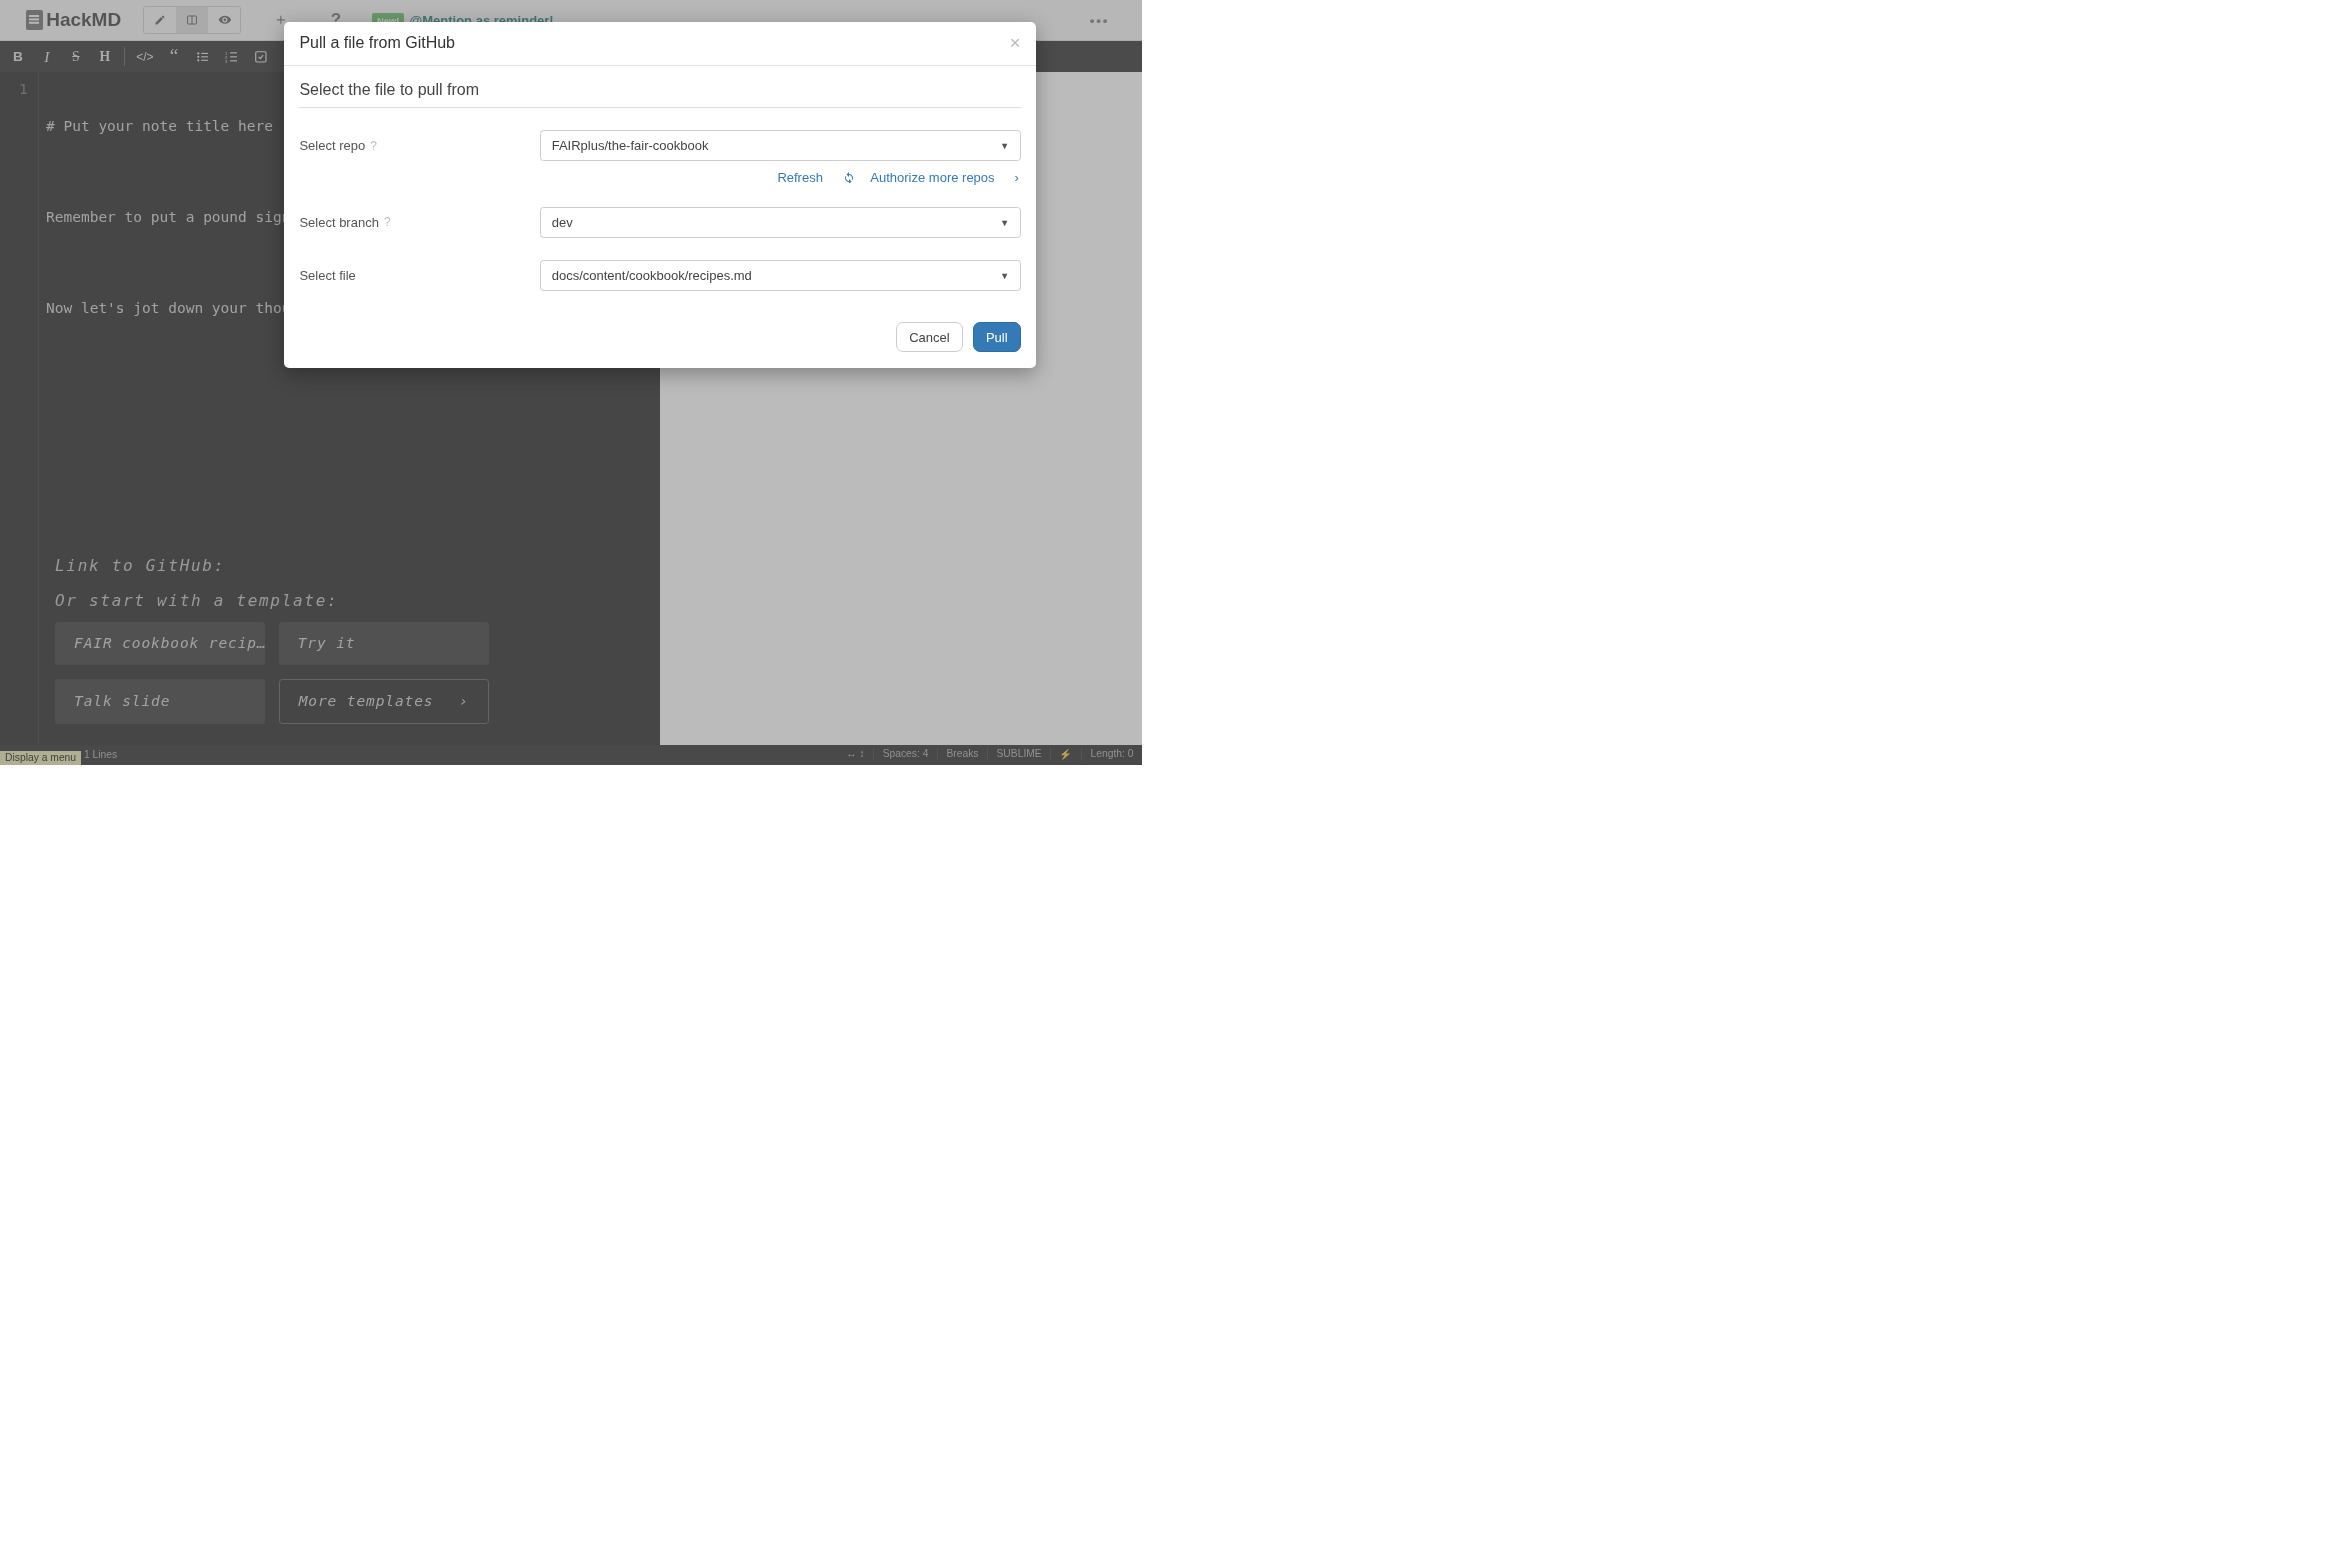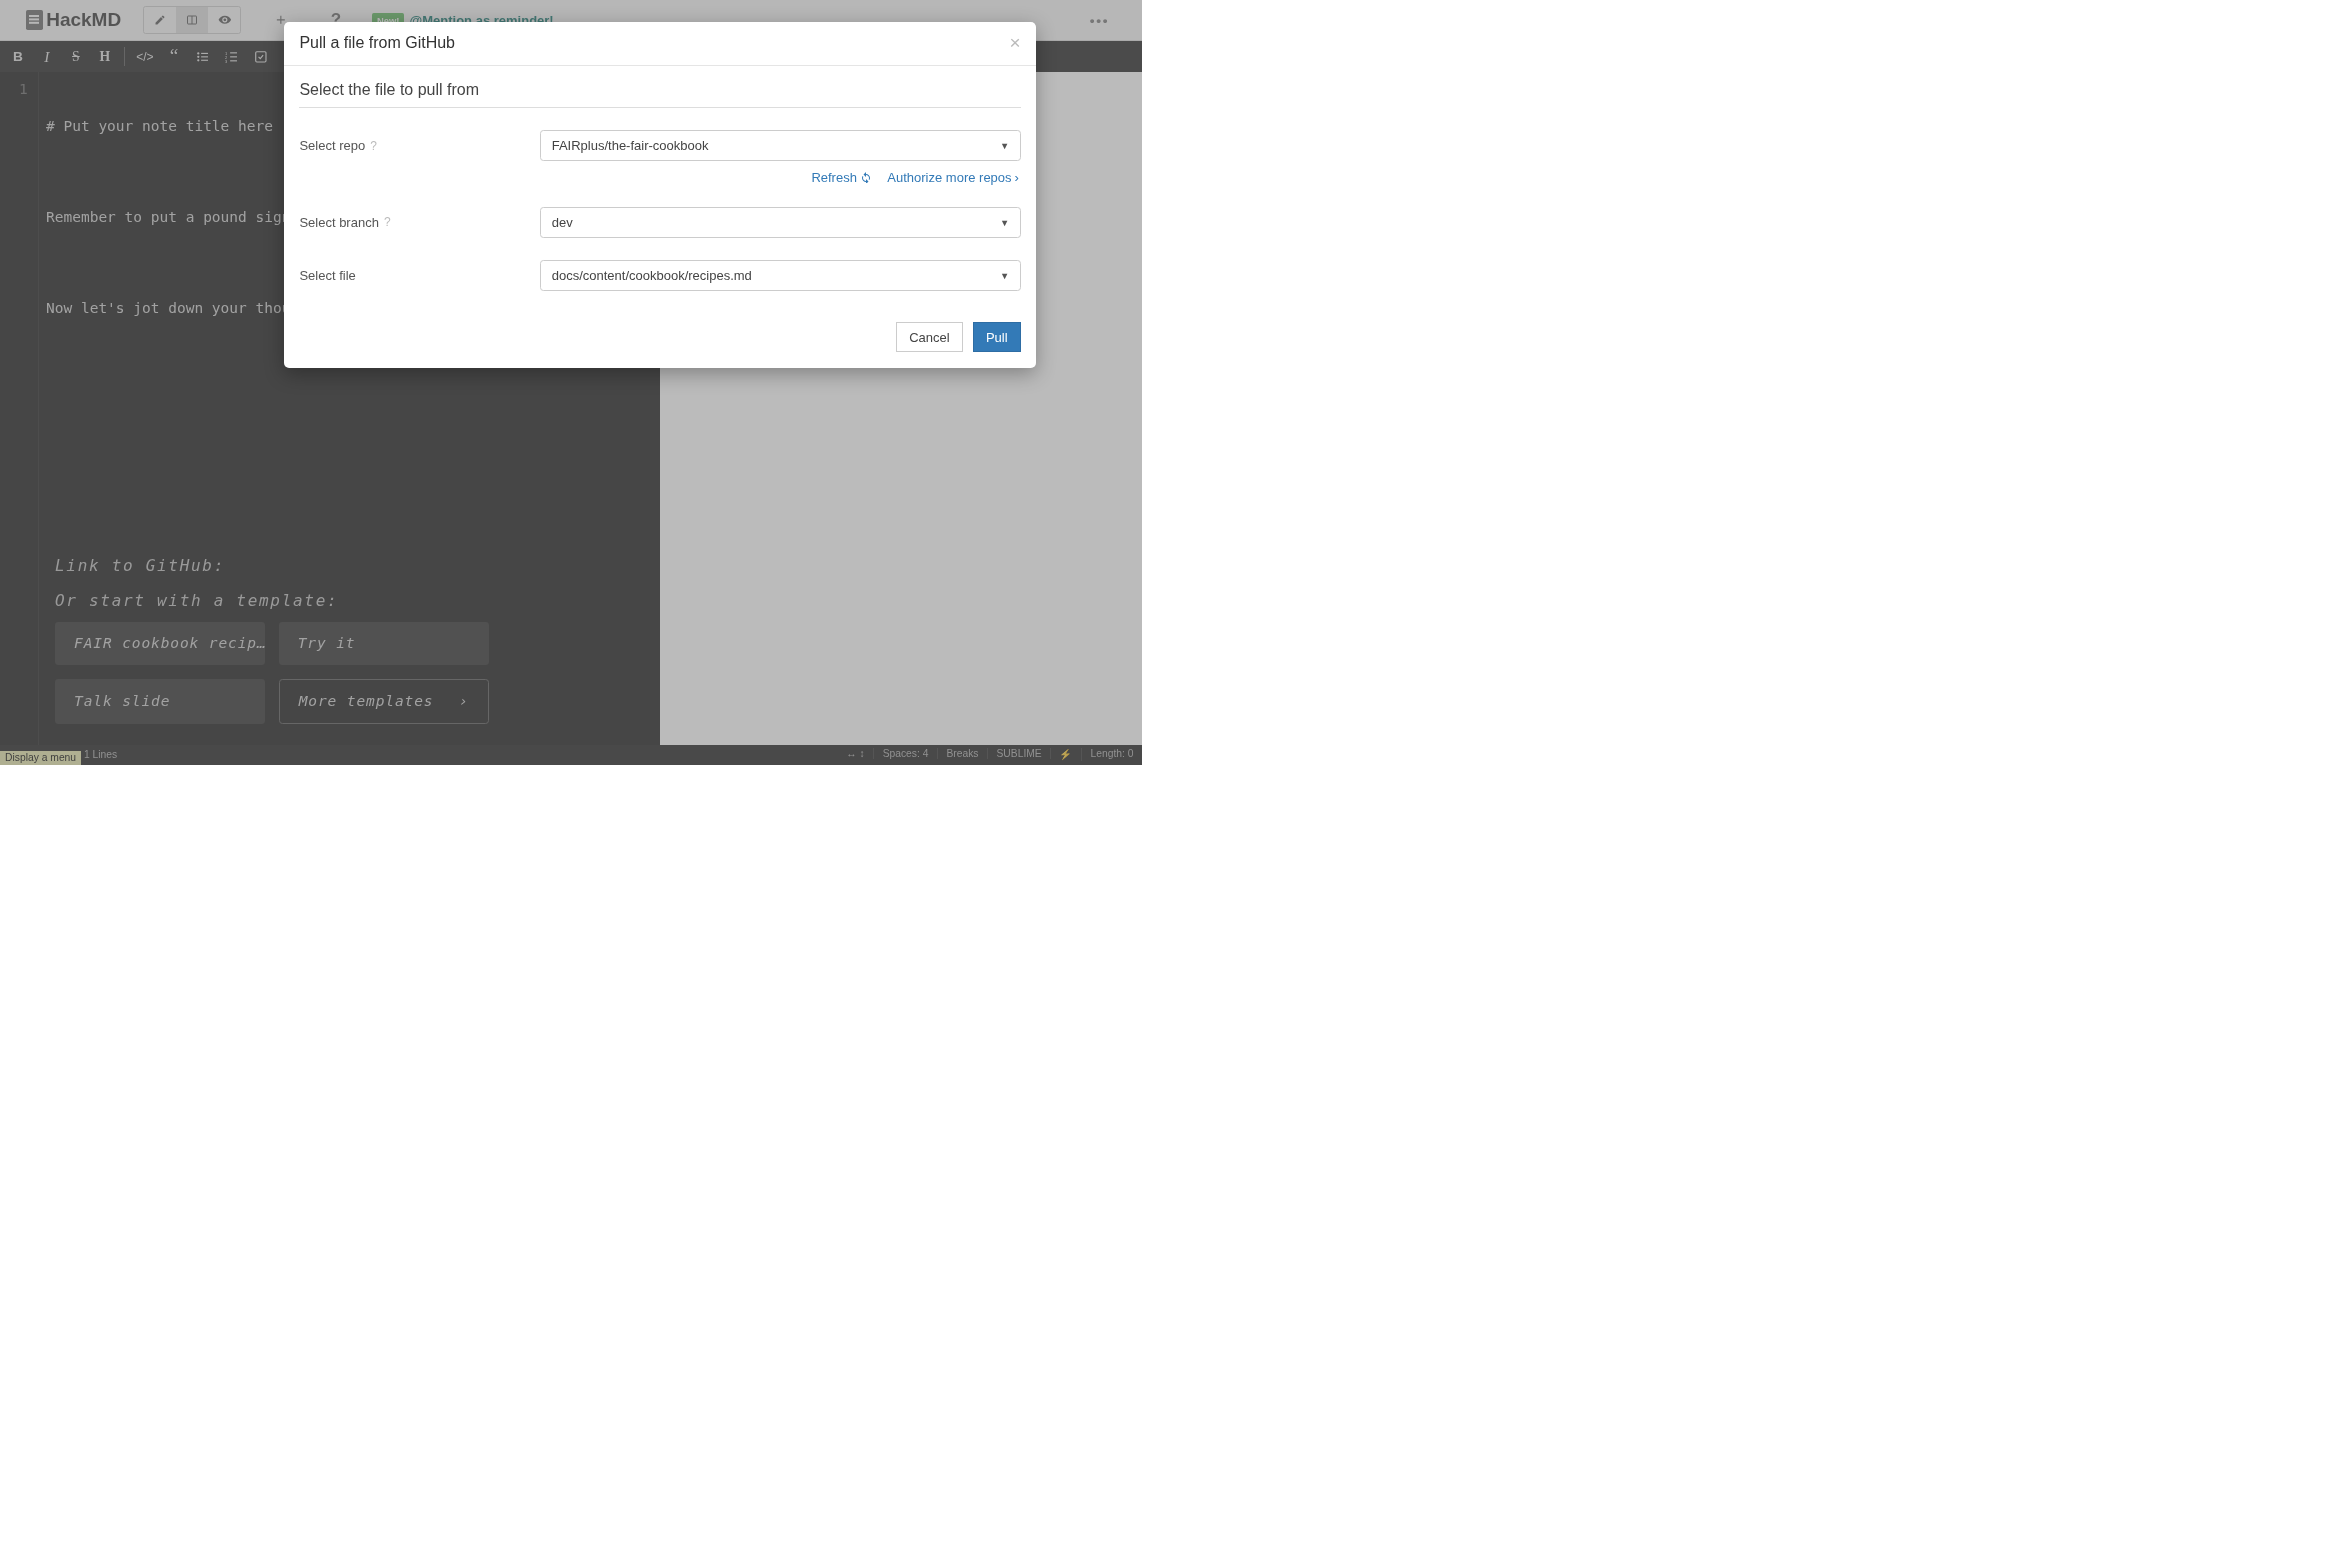--- a/index.html
+++ b/index.html
@@ -67,23 +67,23 @@
   .modal-title{ font-size:16px; color:#333;}
   .close-x{ color:#bbb; font-size:19px; cursor:pointer; font-weight:300;}
   .modal-body{ padding:10.3px 15.4px 15.4px;}
   .sub-title{ font-size:16px; color:#444; padding:5.1px 0 8.5px; border-bottom:0.9px solid #ddd;}
   .form-row{ display:flex; align-items:center; margin-top:22px;}
   .form-label{ width:241px; font-size:13px; color:#555; display:flex; align-items:center; gap:5.1px;}
   .help-q{ color:#bbb; font-size:12px;}
   .select-box{ flex:1; border:0.9px solid #ccc; border-radius:3.4px; height:31px; display:flex; align-items:center; justify-content:space-between; padding:0 10.3px; font-size:13px; color:#444; cursor:pointer;}
   .caret{ font-size:9.4px; color:#555;}
   .row-links{ display:flex; justify-content:flex-end; gap:15.4px; padding:8.5px 1.7px 0 243px; font-size:13px;}
-  .link{ color:#337ab7; cursor:pointer; display:flex; align-items:center; gap:3px;}
+  .link{ color:#337ab7; cursor:pointer; display:flex; align-items:center; gap:20px;}
   .modal-footer{ display:flex; justify-content:flex-end; gap:10.3px; padding:15.4px;}
-  .btn{ padding:6.8px 12px; border-radius:0; font-size:13px; cursor:pointer;}
+  .btn{ padding:6.8px 12px; border-radius:7px; font-size:13px; cursor:pointer;}
   .btn-default{ background:#fff; border:0.9px solid #ccc; color:#444;}
   .btn-primary{ background:#337ab7; color:#fff; border:0.9px solid #2e6da4;}
 
   svg{ display:block; }
 </style>
 </head>
 <body>
 
 <div class="navbar">
   <div class="logo">

